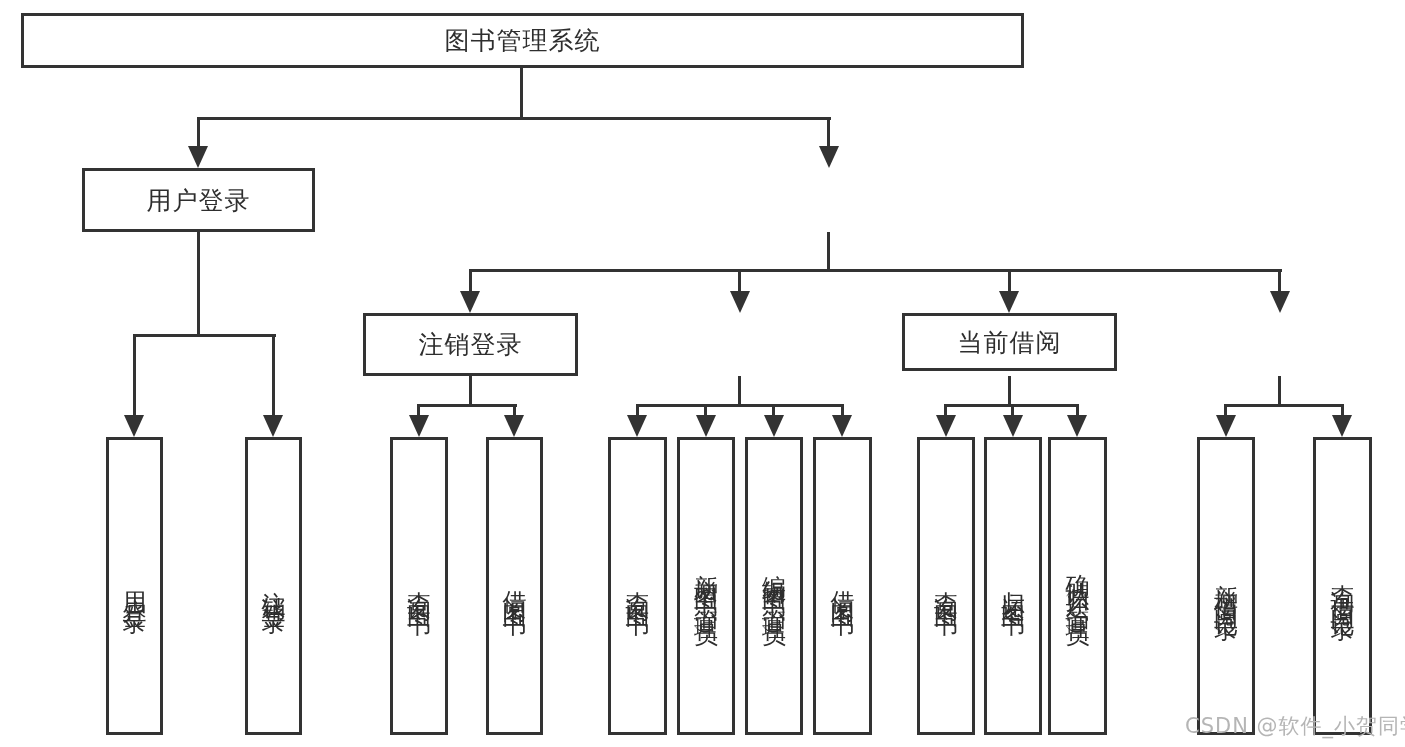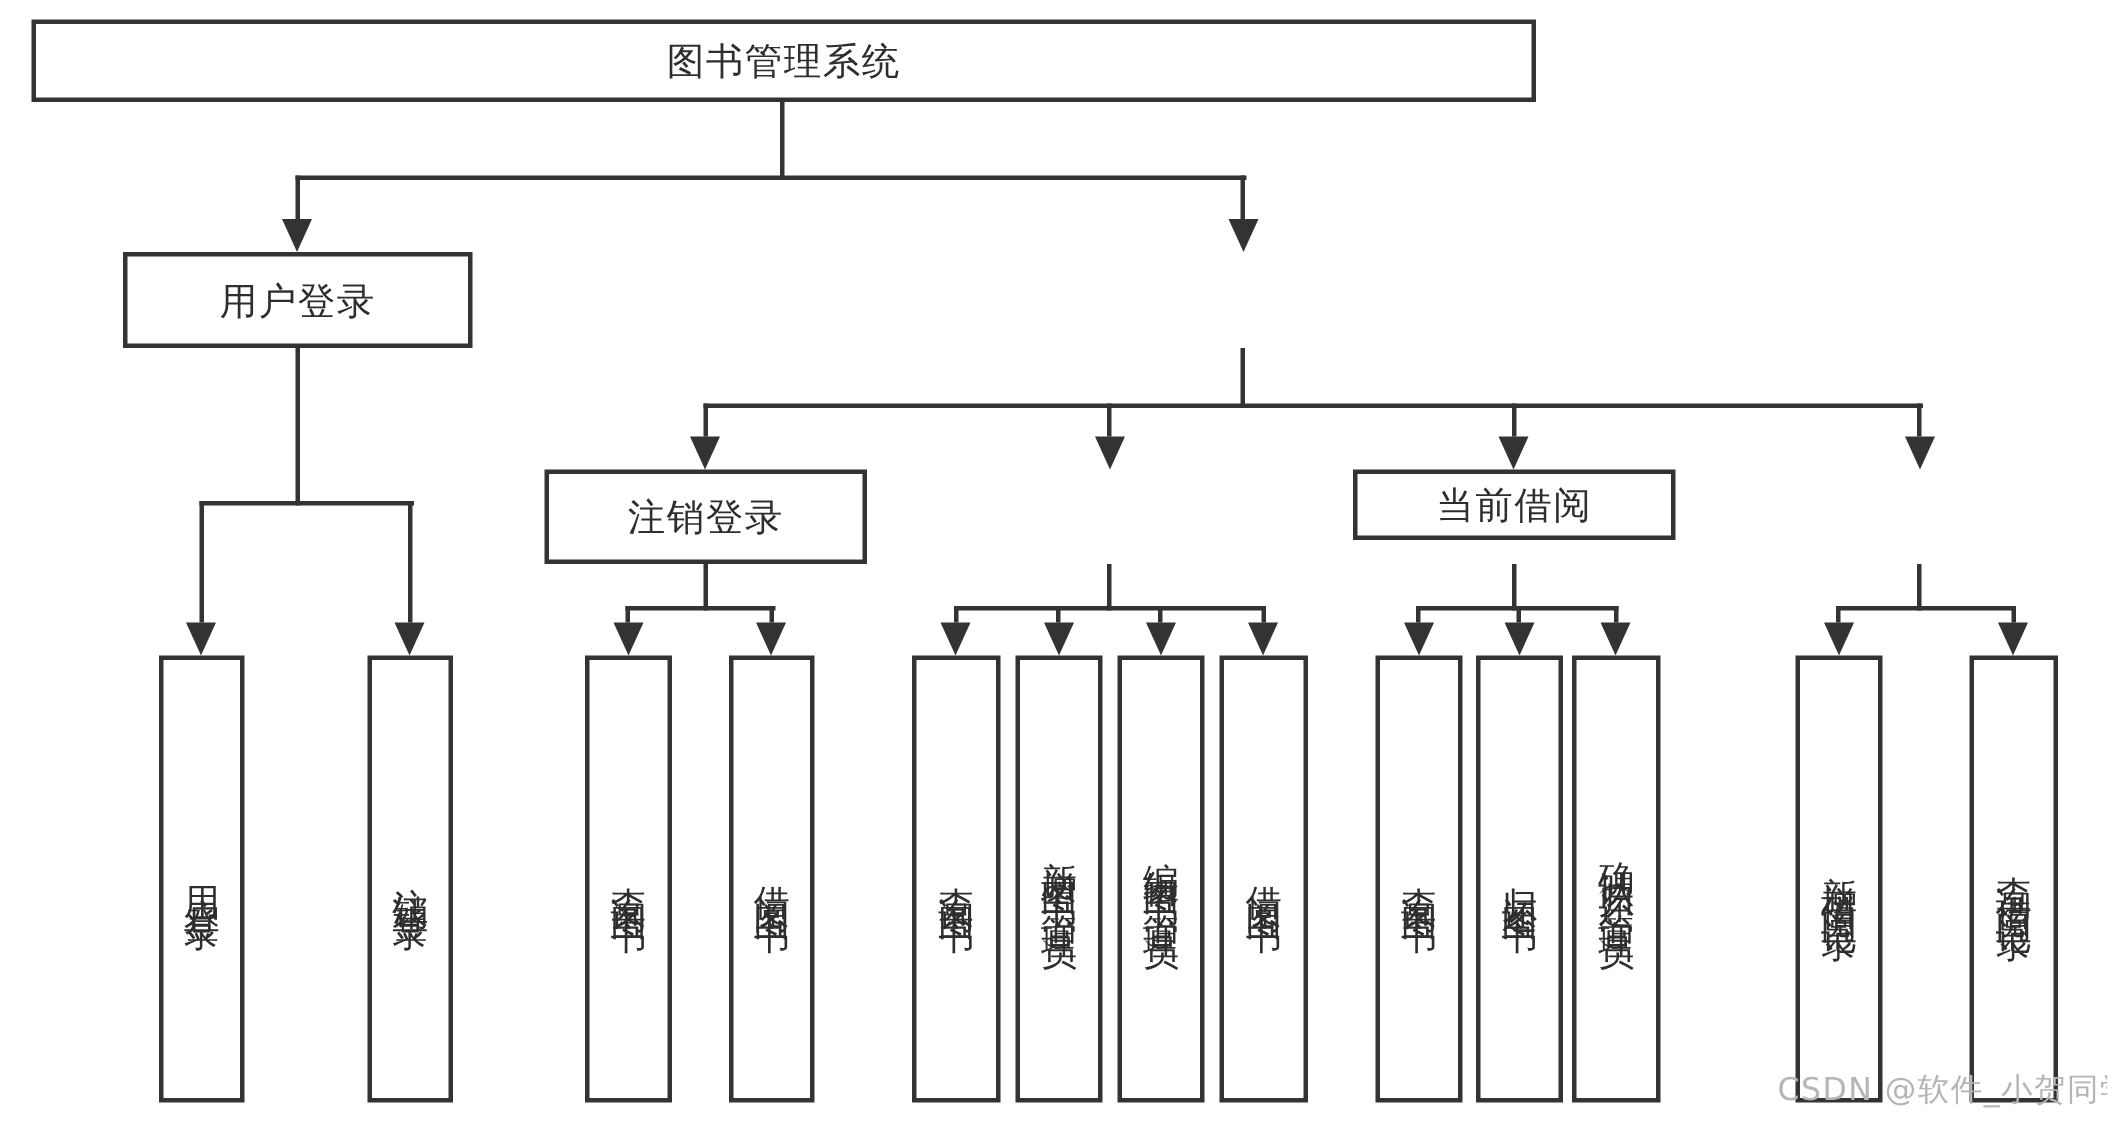--- a/index.html
+++ b/index.html
@@ -34,21 +34,21 @@
 <div id="canvas">
 
   <div class="box hbox" style="left:21px;top:13px;width:1003px;height:55px">图书管理系统</div>
 
   <div class="box hbox" style="left:82px;top:168px;width:233px;height:64px">用户登录</div>
 
 
   <div class="box hbox" style="left:363px;top:313px;width:215px;height:63px">注销登录</div>
 
 
-  <div class="box hbox" style="left:902px;top:313px;width:215px;height:47px">当前借阅</div>
+  <div class="box hbox" style="left:902px;top:313px;width:215px;height:58px">当前借阅</div>
 
 
   <div class="box vbox" style="left:106px;top:437px;width:57px;height:298px">
     <span>用户登录</span>
     </div>
 
   <div class="box vbox" style="left:245px;top:437px;width:57px;height:298px">
     <span>注销登录</span>
     </div>
 

